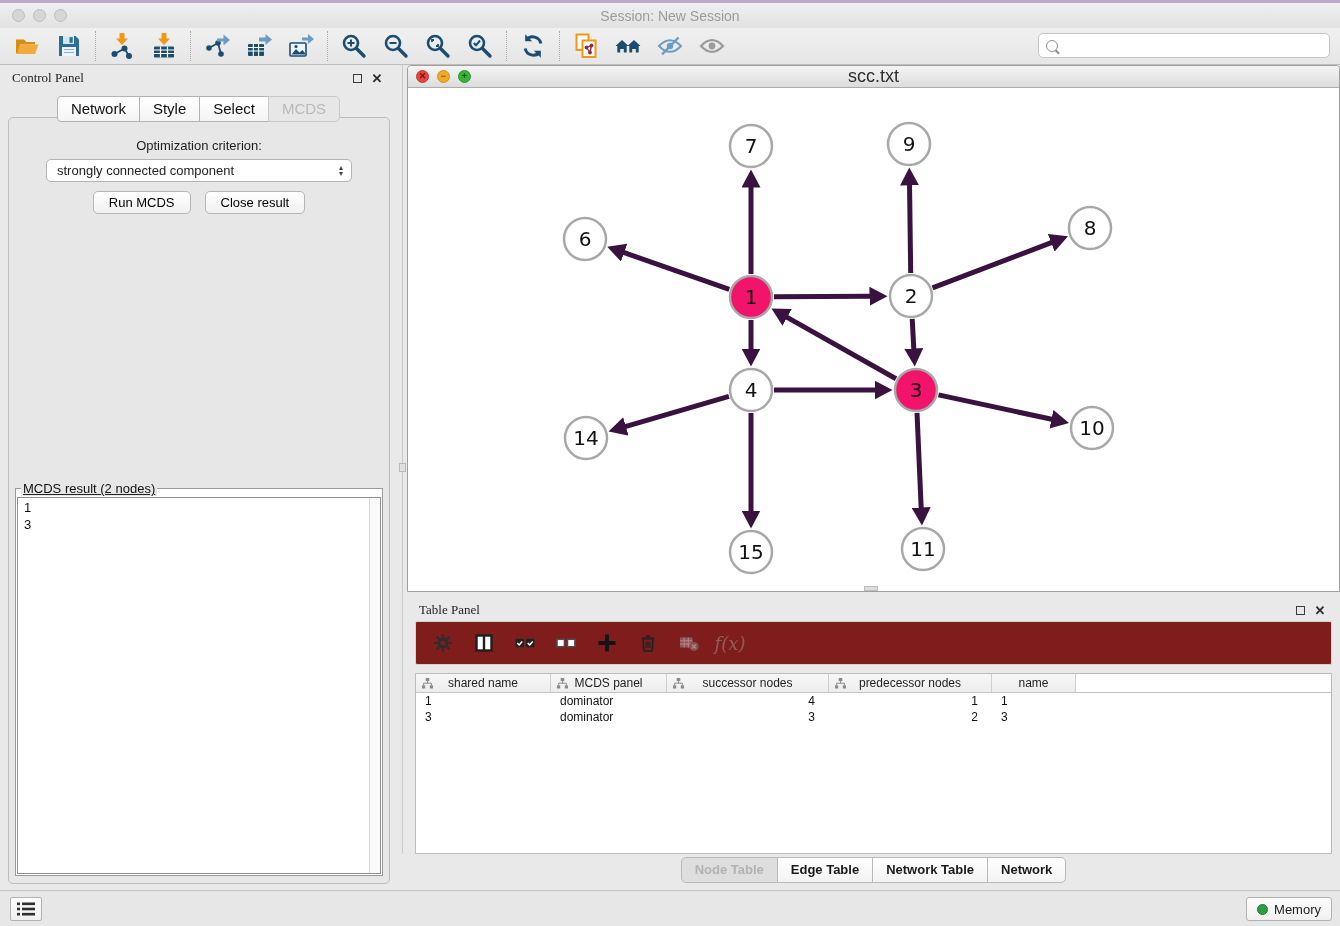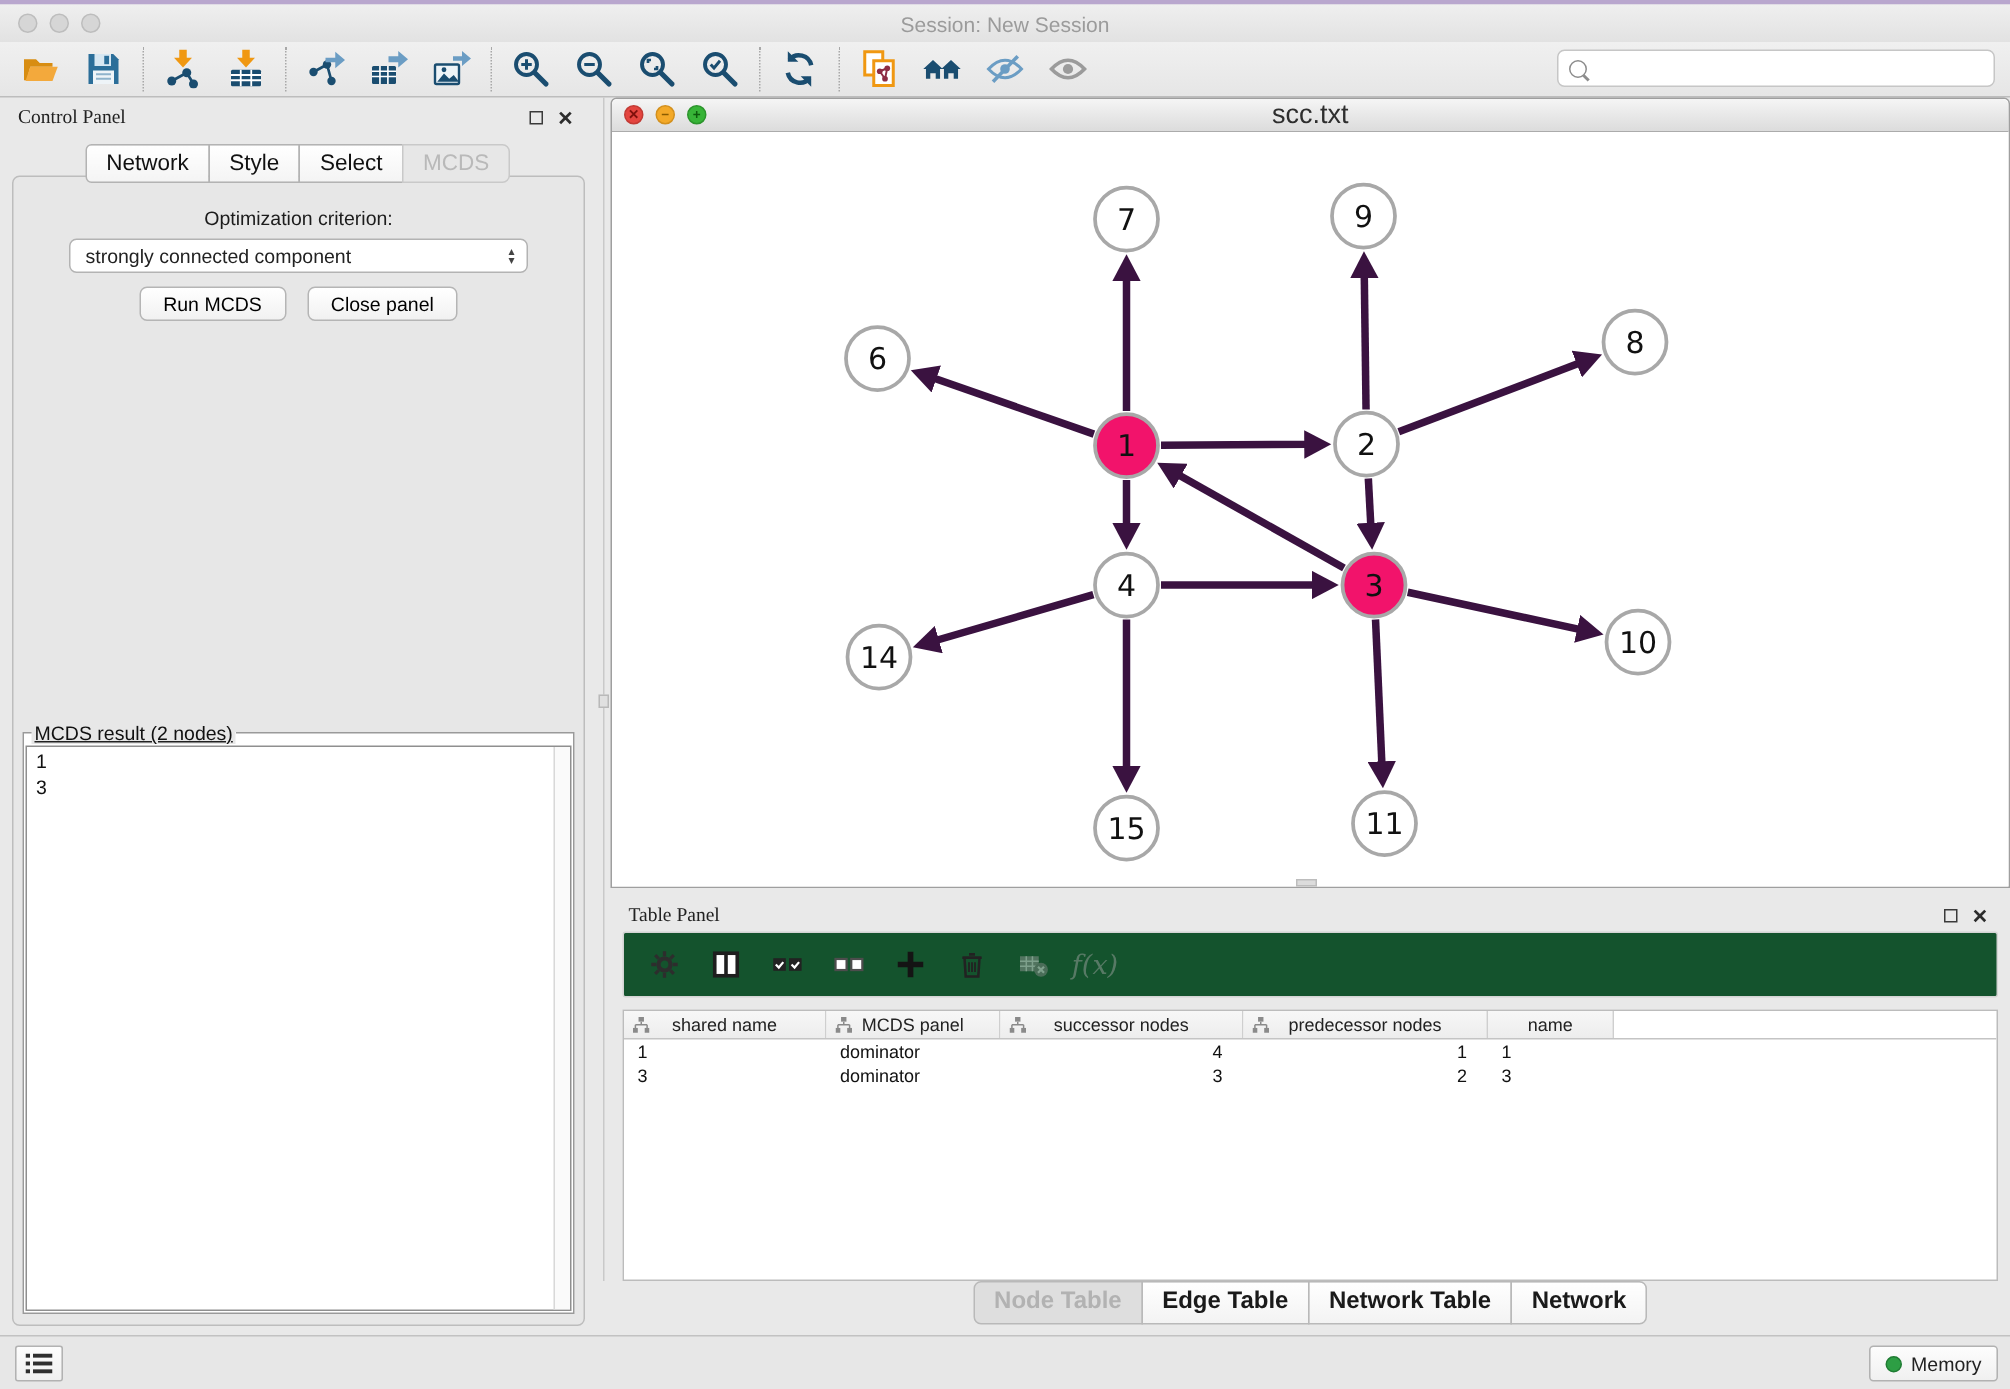--- a/index.html
+++ b/index.html
@@ -78,35 +78,35 @@
   .tl.yellow { background:#f3a928; border:1px solid #d3901d; color:#8a5c00; }
   .tl.green { background:#37b437; border:1px solid #2b942b; color:#0c5c0c; }
   #net-titlebar .title { position:absolute; left:0; right:0; text-align:center; font-size:18px; color:#2e2e2e; }
   #net-canvas { position:relative; width:931px; height:503px; background:#fff; }
   #graph-svg { display:block; }
   .node-label { font-family:"DejaVu Sans",sans-serif; font-size:20px; fill:#111; }
   #net-canvas .h-grip { position:absolute; left:456px; bottom:0px; width:14px; height:5px; background:#dcdcdc; border:1px solid #bdbdbd; }
 
   
   #table-panel { position:absolute; left:407px; top:597px; width:933px; height:293px; }
-  #tp-toolbar { position:absolute; left:8px; right:8px; top:24px; height:44px; background:#14532d;
+  #tp-toolbar { position:absolute; left:8px; right:8px; top:24px; height:44px; background:#7f1d1d;
     border:1px solid #d4d4d4; border-radius:2px; display:flex; align-items:center; padding-left:14px; gap:15px; }
   .tp-icon { width:26px; height:26px; display:flex; align-items:center; justify-content:center; cursor:default; }
   .tp-icon svg { width:20px; height:20px; }
   .tp-icon.disabled { opacity:.45; }
   .fx-label { font-family:"DejaVu Serif",serif; font-style:italic; font-size:18px; color:#a9a9a9; }
   #tp-table { position:absolute; left:8px; right:8px; top:76px; bottom:36px; background:#fff; border:1px solid #bcbcbc; overflow:hidden; }
   #tp-thead { display:flex; height:19px; border-bottom:1px solid #c4c4c4; }
   .th-cell { position:relative; background:linear-gradient(#f7f7f7,#ededed); border-right:1px solid #cfcfcf;
     font-size:12px; color:#222; display:flex; align-items:center; justify-content:center; cursor:default; }
   .th-cell .tree { position:absolute; left:6px; top:4px; }
   .tb-row { display:flex; height:16px; font-size:12px; color:#111; cursor:default; }
   .tb-cell { overflow:hidden; white-space:nowrap; }
   #tp-tabs { position:absolute; left:0; right:0; bottom:7px; display:flex; justify-content:center; }
-  .tp-tab { font-size:16px; font-weight:bold; padding:4px 13px 5px; background:linear-gradient(#ffffff,#f3f3f3);
+  .tp-tab { font-size:13px; font-weight:bold; padding:4px 13px 5px; background:linear-gradient(#ffffff,#f3f3f3);
     border:1px solid #b9b9b9; margin-left:-1px; color:#1a1a1a; cursor:default; }
   .tp-tab:first-child { border-radius:5px 0 0 5px; margin-left:0; }
   .tp-tab:last-child { border-radius:0 5px 5px 0; }
   .tp-tab.active { background:#dedede; color:#b2b2b2; }
 
   
   #status-bar { position:absolute; left:0; top:890px; width:100%; height:36px; background:#e7e7e7; border-top:1px solid #c2c2c2; }
   #status-list-btn { position:absolute; left:10px; top:6px; width:32px; height:24px; background:linear-gradient(#fdfdfd,#f0f0f0);
     border:1px solid #b2b2b2; border-radius:2px; display:flex; align-items:center; justify-content:center; cursor:default; }
   #memory-btn { position:absolute; right:8px; top:6px; height:24px; background:linear-gradient(#fdfdfd,#f0f0f0);
@@ -281,21 +281,21 @@
     <div id="opt-select">
       <span class="val">strongly connected component</span>
       <span class="stepper">
           <span>▴</span>
           <span>▾</span>
         </span>
     </div>
     <div id="opt-label">Optimization criterion:</div>
     <div id="cp-buttons">
       <button class="cp-btn">Run MCDS</button>
-      <button class="cp-btn">Close panel</button>
+      <button class="cp-btn">Close result</button>
     </div>
     <fieldset id="result-fieldset">
       <legend>MCDS result (2 nodes)</legend>
       <div id="result-box">
         <div id="result-lines">
             <div>1</div>
             <div>3</div>
           </div>
         <div id="result-scroll"></div>
       </div>

